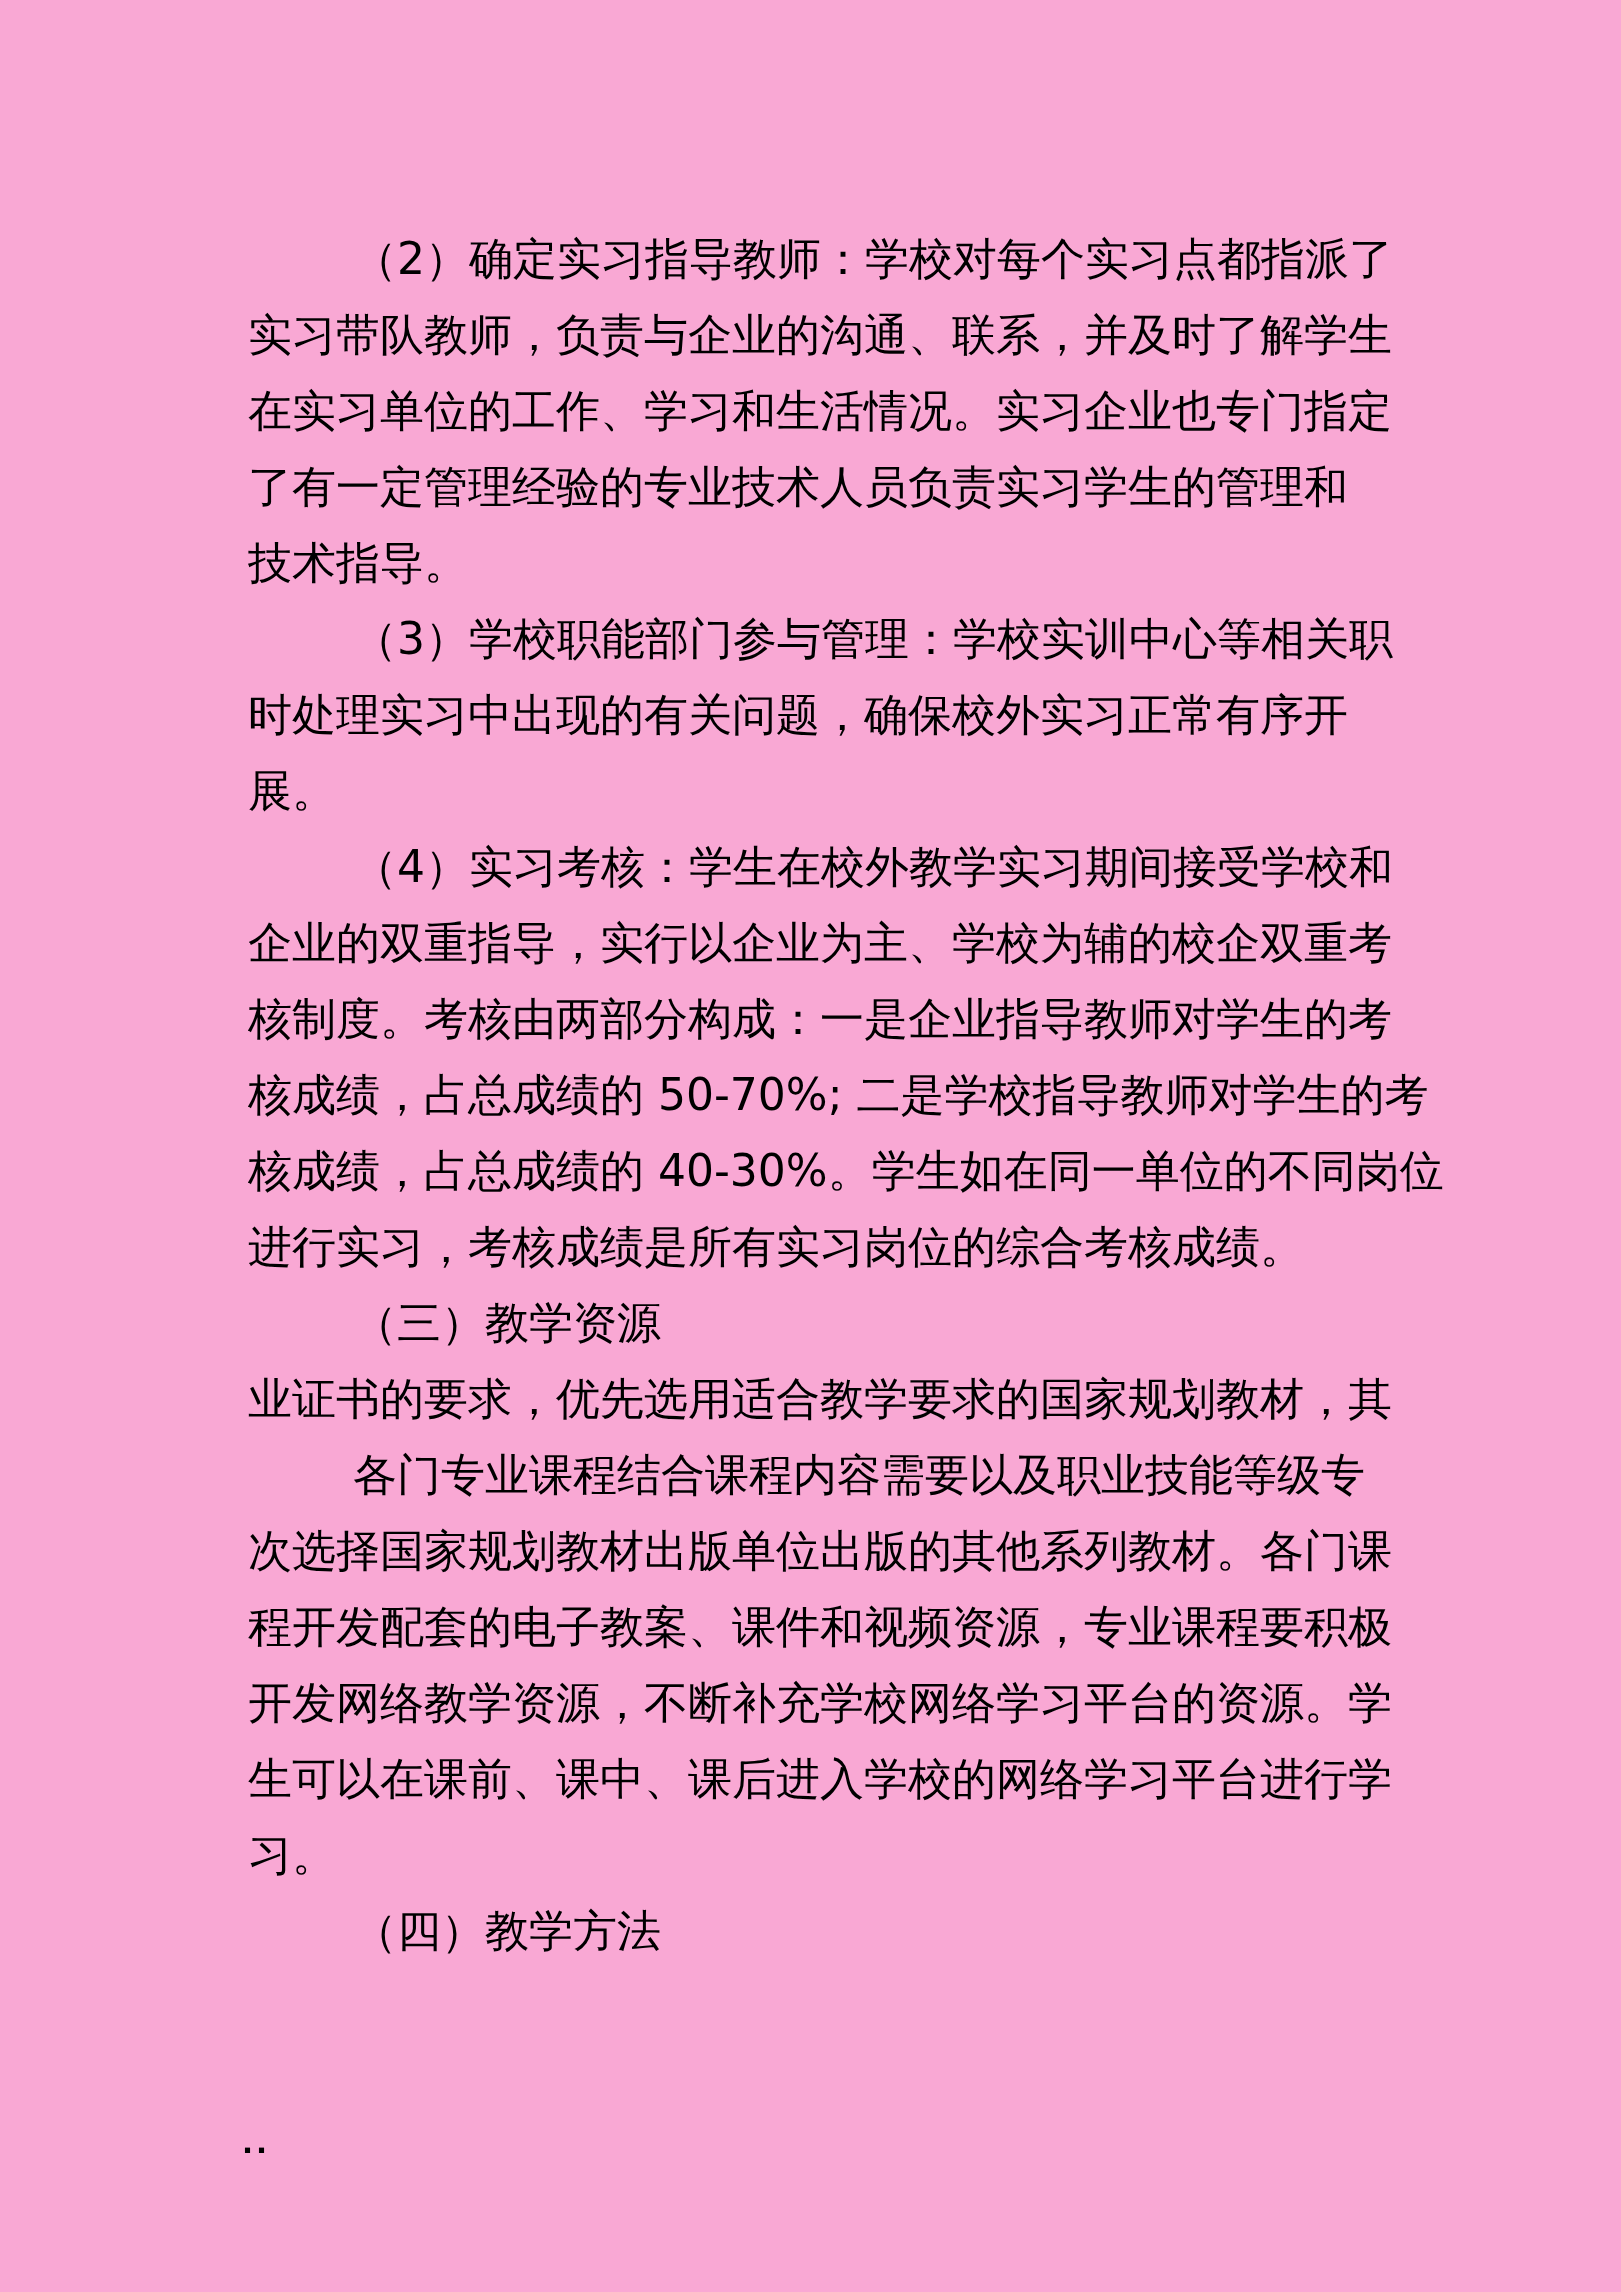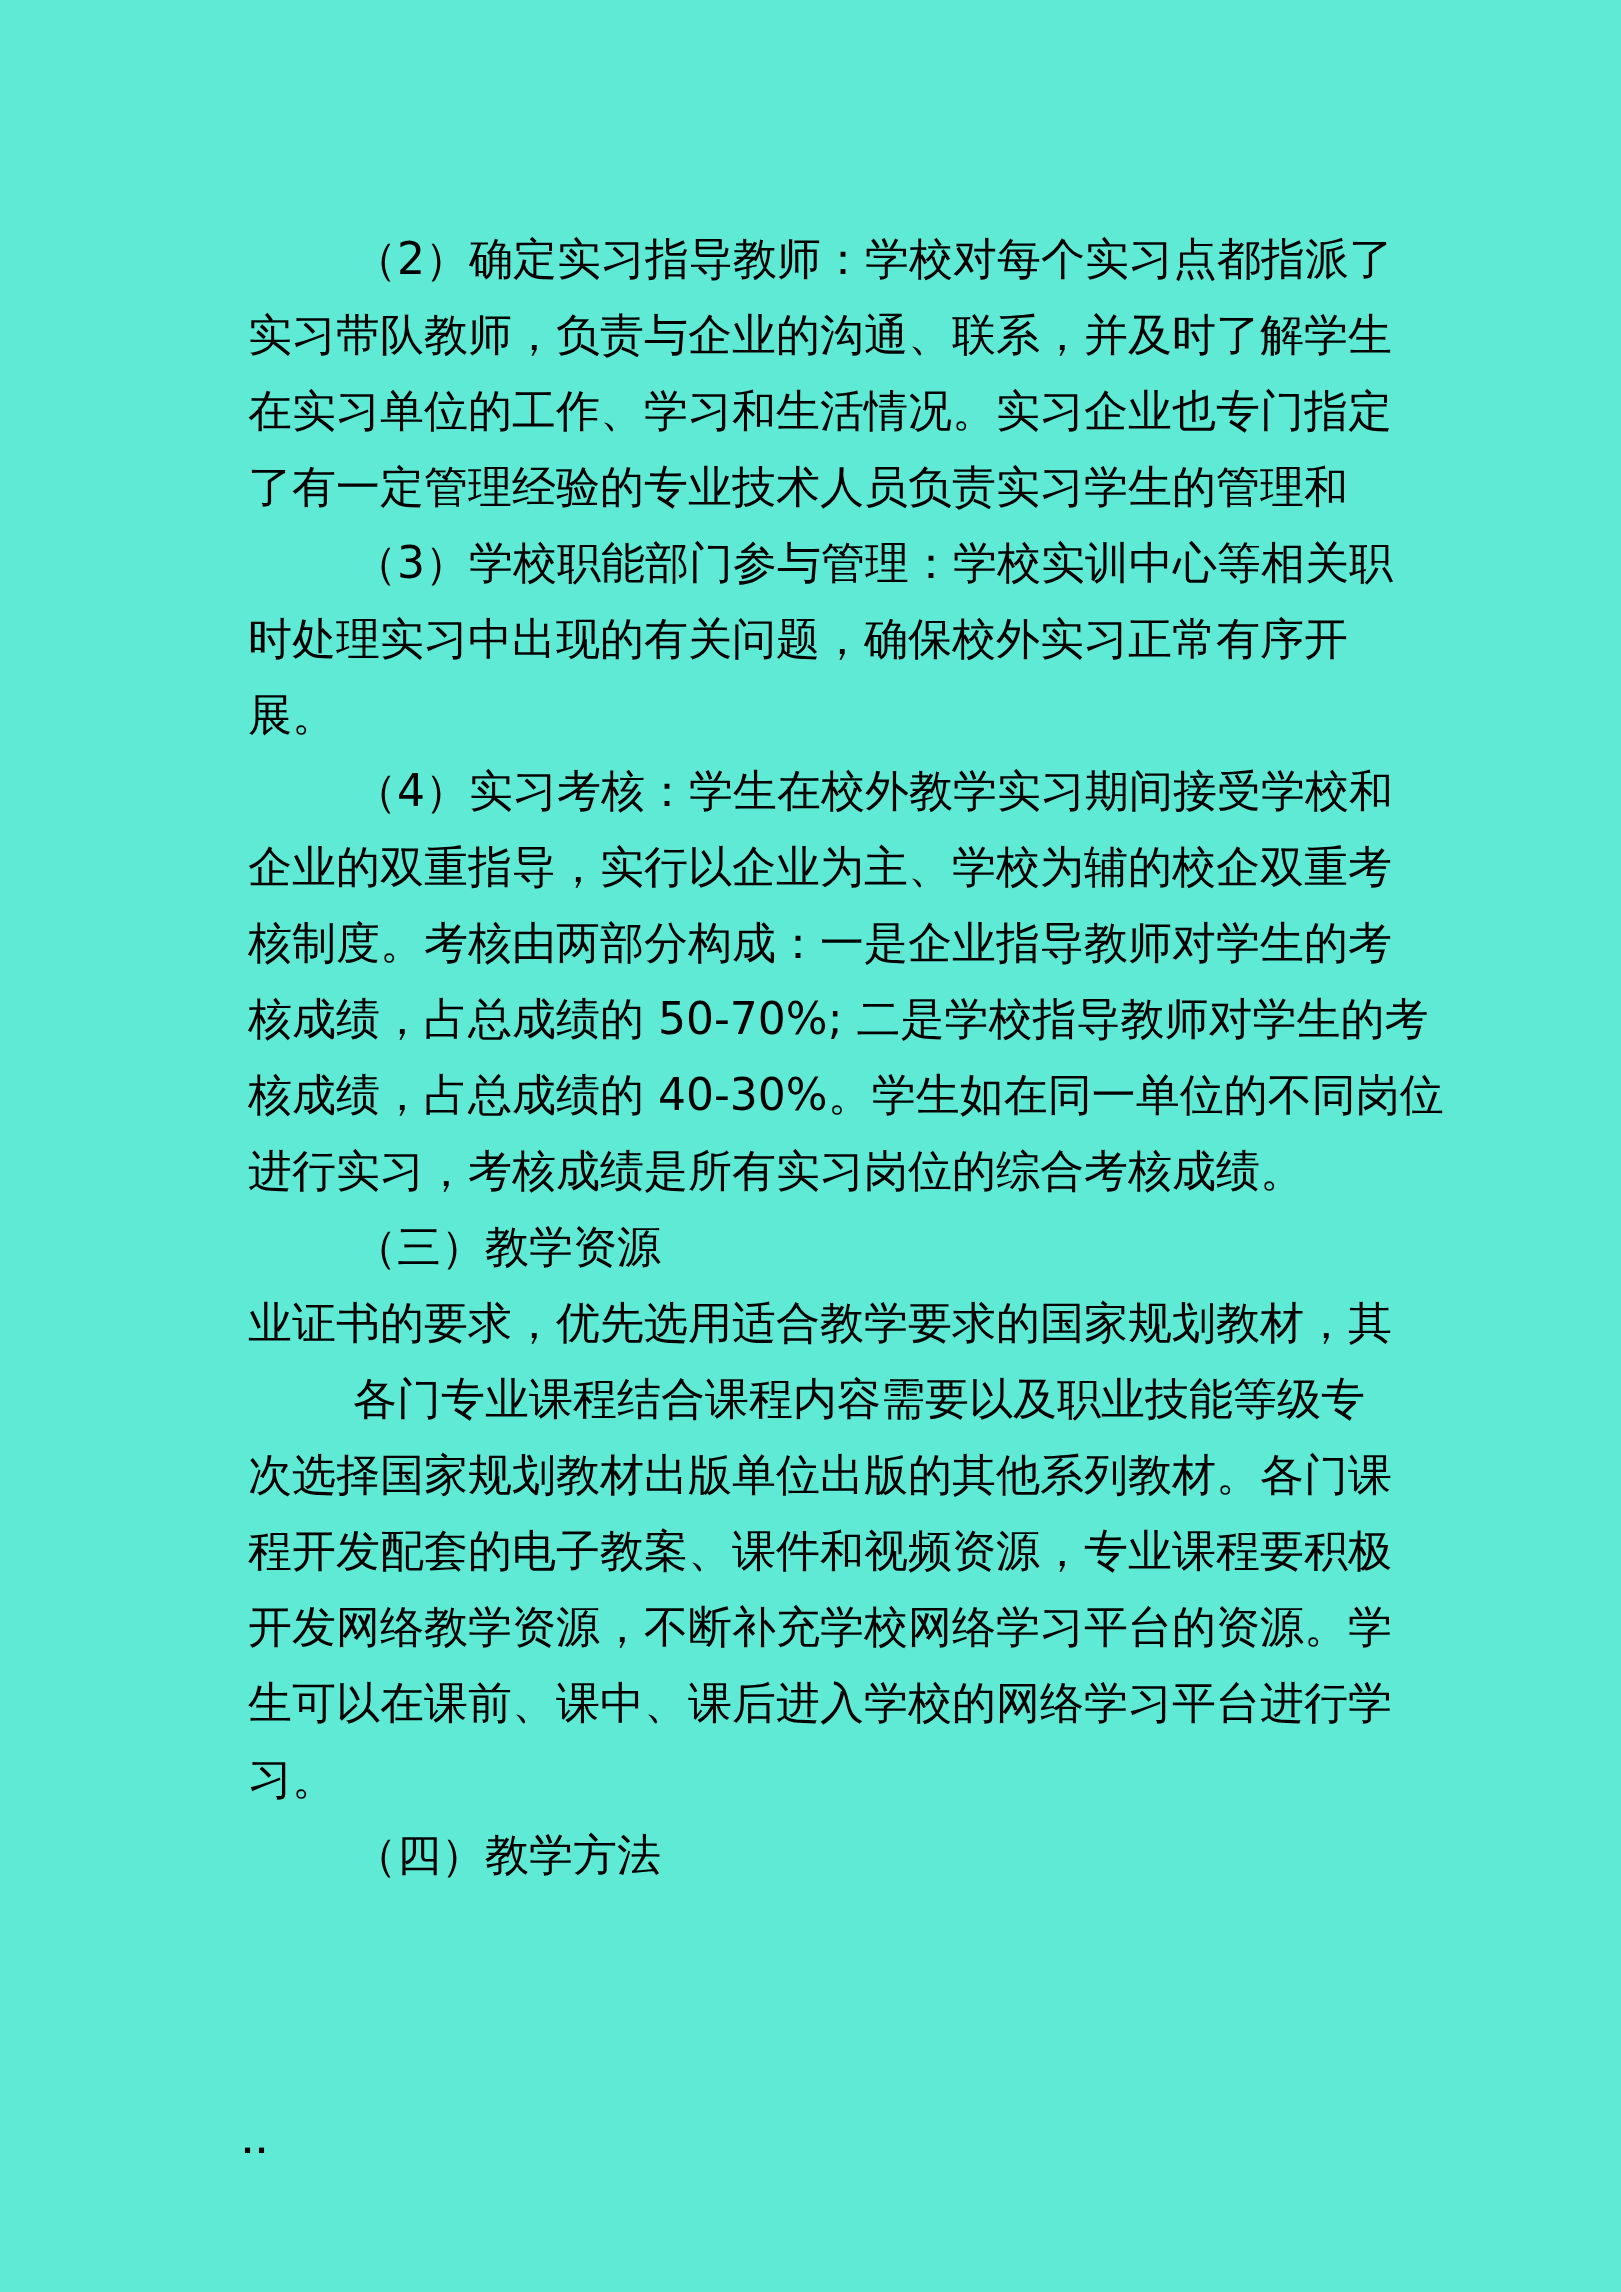--- a/index.html
+++ b/index.html
@@ -4,21 +4,21 @@
 <style>
   html, body {
     margin: 0;
     padding: 0;
     background: #ffffff;
   }
   .page {
     position: relative;
     width: 1621px;
     height: 2293px;
-    background: #5eead4;
+    background: #f9a8d4;
     overflow: hidden;
     font-family: "DejaVu Sans", sans-serif;
   }
   .doc-text {
     position: absolute;
     left: 248px;
     top: 221px;
     width: 1157px;
     color: #000000;
   }
@@ -46,20 +46,21 @@
 </style>
 </head>
 <body>
 
 <div class="page">
   <div class="doc-text">
     <div class="line indent">（2）确定实习指导教师：学校对每个实习点都指派了</div>
     <div class="line">实习带队教师，负责与企业的沟通、联系，并及时了解学生</div>
     <div class="line">在实习单位的工作、学习和生活情况。实习企业也专门指定</div>
     <div class="line">了有一定管理经验的专业技术人员负责实习学生的管理和</div>
+    <div class="line">技术指导。</div>
     <div class="line indent">（3）学校职能部门参与管理：学校实训中心等相关职</div>
     <div class="line">时处理实习中出现的有关问题，确保校外实习正常有序开</div>
     <div class="line">展。</div>
     <div class="line indent">（4）实习考核：学生在校外教学实习期间接受学校和</div>
     <div class="line">企业的双重指导，实行以企业为主、学校为辅的校企双重考</div>
     <div class="line">核制度。考核由两部分构成：一是企业指导教师对学生的考</div>
     <div class="line">核成绩，占总成绩的 50-70%; 二是学校指导教师对学生的考</div>
     <div class="line">核成绩，占总成绩的 40-30%。学生如在同一单位的不同岗位</div>
     <div class="line">进行实习，考核成绩是所有实习岗位的综合考核成绩。</div>
     <div class="line indent">（三）教学资源</div>

